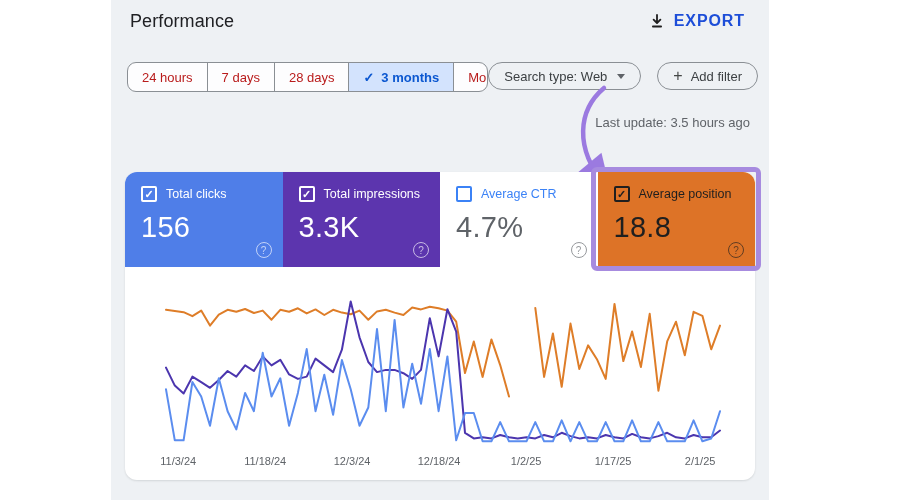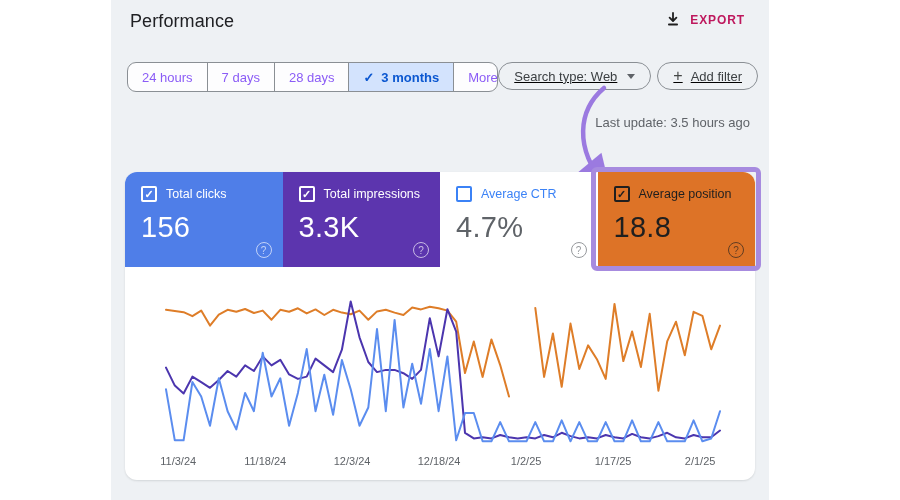--- a/index.html
+++ b/index.html
@@ -12,41 +12,41 @@
     position:absolute;left:111px;top:0;width:658px;height:500px;
     background:#eef1f4;
   }
   
   .header-bar{position:absolute;left:0;top:0;width:100%;height:46px;}
   .page-title{
     position:absolute;left:19px;top:11px;font-size:18px;color:#202124;letter-spacing:.1px;
   }
   .export-button{
     position:absolute;right:24px;top:12px;display:flex;align-items:center;gap:9px;
-    font-size:12px;font-weight:bold;letter-spacing:.9px;color:#be185d;cursor:pointer;
+    font-size:16px;font-weight:bold;letter-spacing:.9px;color:#1d4ed8;cursor:pointer;
   }
   .export-button svg{display:block;}
   
   .filter-bar{position:absolute;left:16px;right:11px;top:62px;height:28px;display:flex;justify-content:space-between;}
   .range-group{
     display:flex;align-items:stretch;height:28px;border:1px solid #8a8f94;border-radius:9px;
     overflow:hidden;background:#fdfdfe;
   }
   .range-seg{
-    display:flex;align-items:center;gap:7px;padding:0 14px;font-size:13px;color:#8b5cf6;
+    display:flex;align-items:center;gap:7px;padding:0 14px;font-size:13px;color:#b91c1c;
     border-right:1px solid #8a8f94;cursor:pointer;white-space:nowrap;background:transparent;
   }
   .range-seg:last-child{border-right:none;}
   .range-seg.selected{background:#d3e3fd;color:#0b57d0;font-weight:bold;}
   .check-icon{font-size:13px;line-height:1;}
   .caret-icon{
     width:0;height:0;border-left:4px solid transparent;border-right:4px solid transparent;
     border-top:5px solid #5f6368;margin-left:2px;
   }
-  .right-filters{display:flex;gap:6px;text-decoration:underline;}
+  .right-filters{display:flex;gap:16px;}
   .pill{
     display:flex;align-items:center;gap:8px;height:26px;padding:0 15px;border:1px solid #8a8f94;
     border-radius:14px;font-size:13px;color:#3c4043;background:transparent;cursor:pointer;white-space:nowrap;
   }
   .plus-icon{font-size:16px;color:#444746;line-height:1;}
   
   .last-update{
     position:absolute;right:19px;top:115px;font-size:13px;color:#5f6368;
   }
   .annotation-arrow{position:absolute;left:454px;top:84px;pointer-events:none;}

